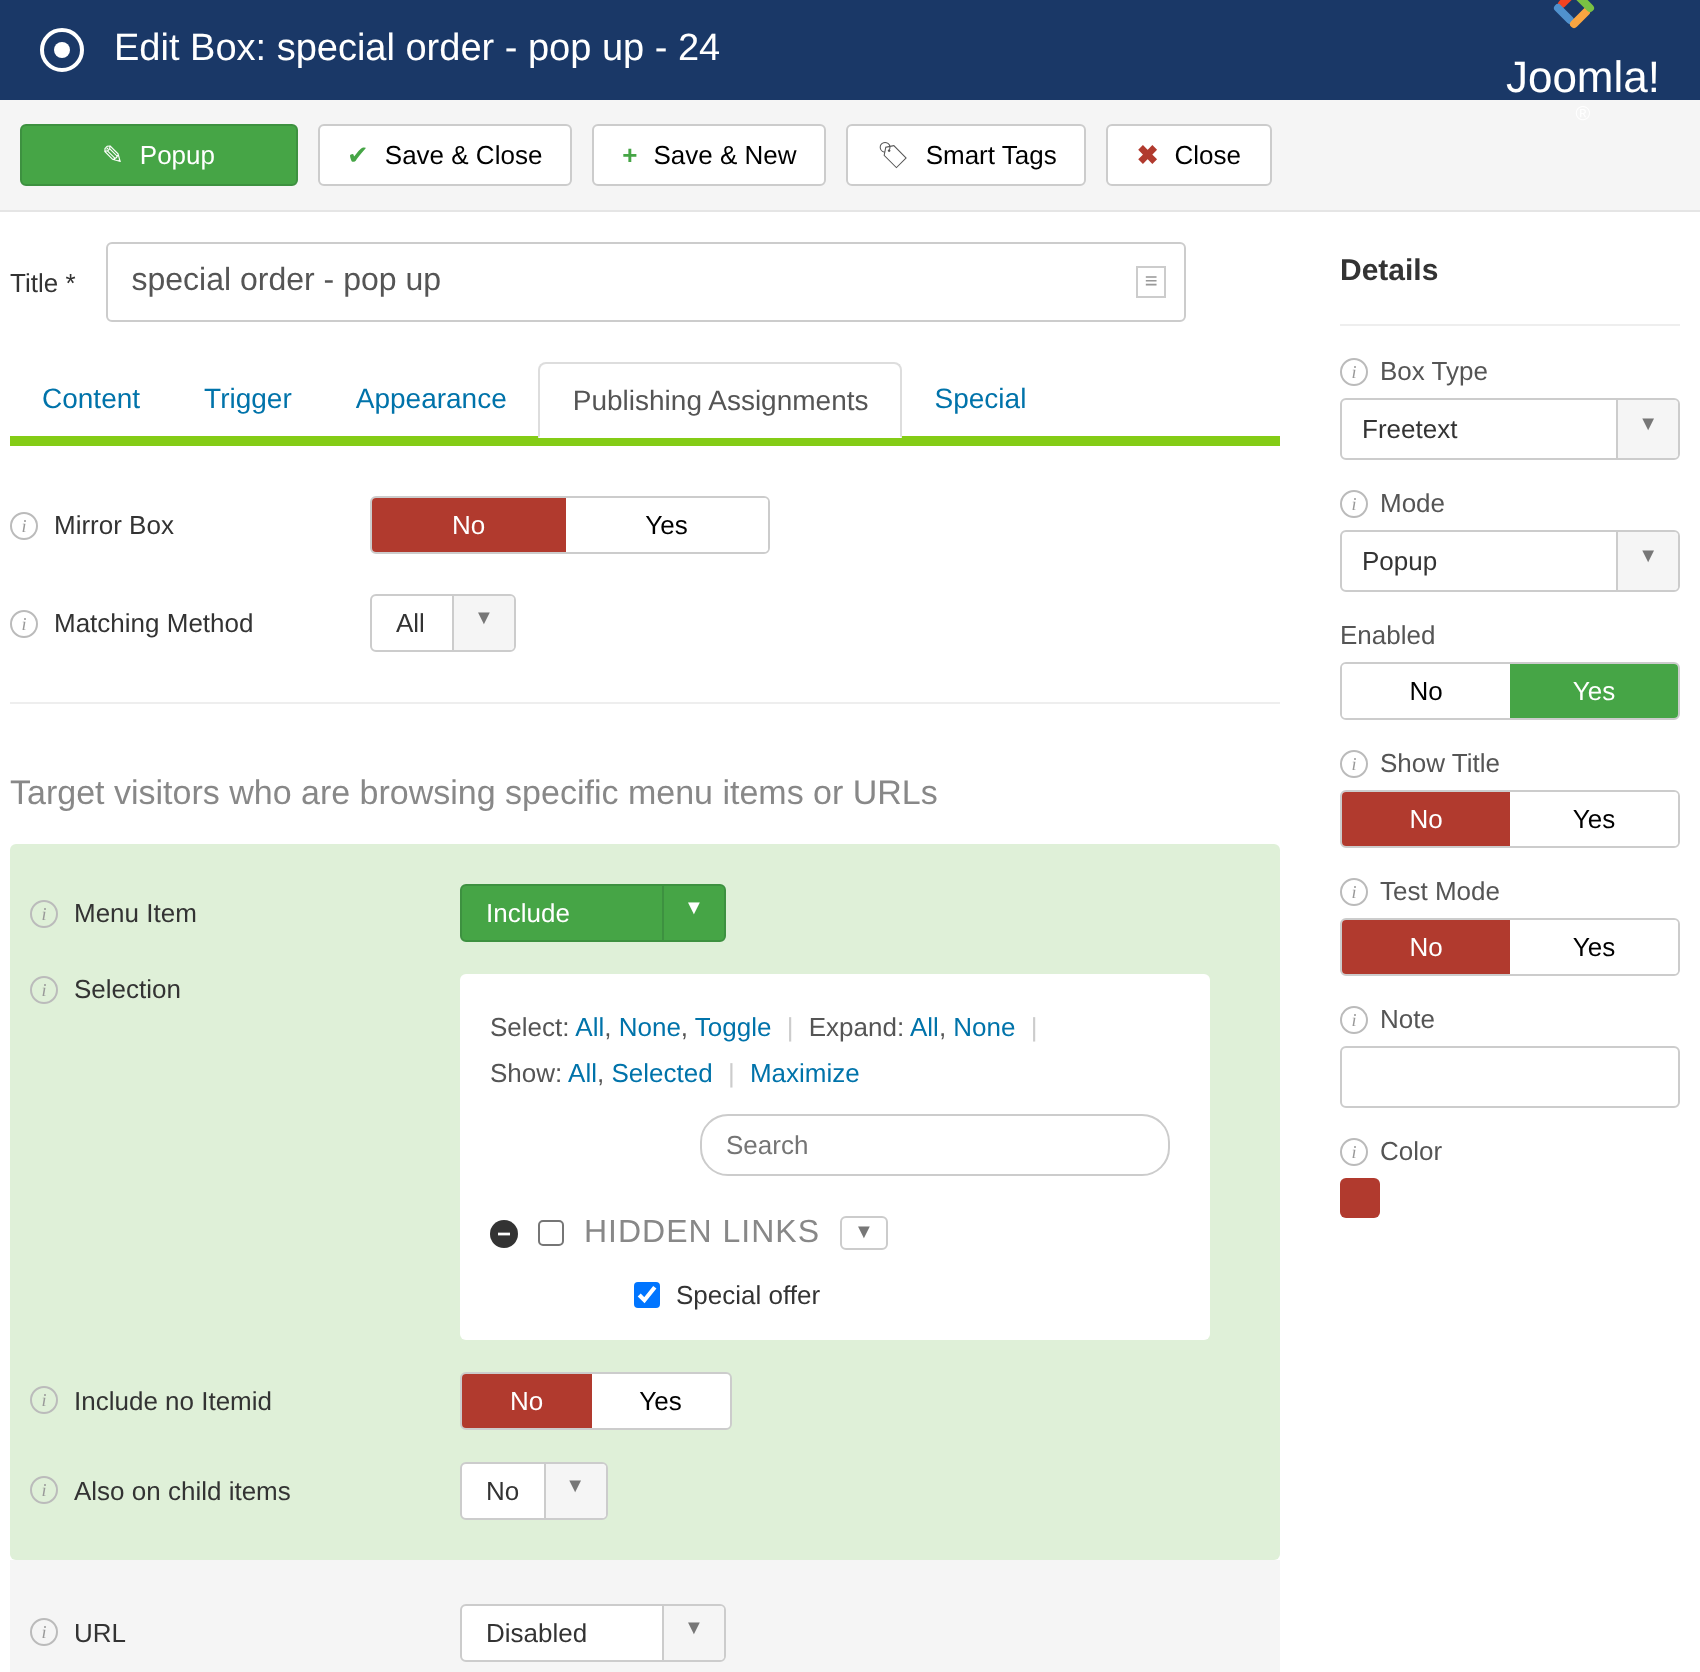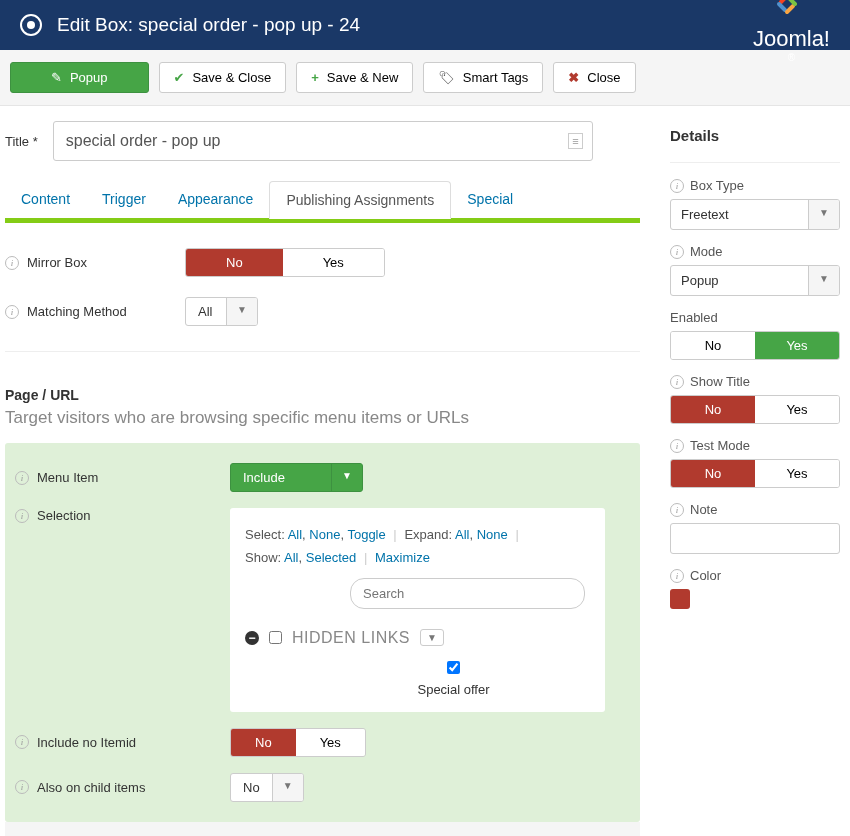--- a/index.html
+++ b/index.html
@@ -58,21 +58,21 @@
 
 .selection-box { background: #fff; border-radius: 3px; padding: 15px; width: 375px; font-size: 13px; }
 .selection-links { color: #555; line-height: 1.8; }
 .selection-links a { color: #0073aa; text-decoration: none; cursor: pointer; }
 .selection-links .sep { color: #ccc; margin: 0 4px; }
 .search-input { width: 235px; padding: 7px 12px; border: 1px solid #ccc; border-radius: 14px; margin: 8px 0 12px 105px; font-size: 13px; }
 .hidden-links-row { display: flex; align-items: center; gap: 10px; padding: 8px 0; }
 .minus-icon { width: 14px; height: 14px; background: #333; border-radius: 50%; display: inline-flex; align-items: center; justify-content: center; color: #fff; font-weight: bold; font-size: 12px; line-height: 1; }
 .hidden-links-label { font-size: 16px; color: #888; letter-spacing: 0.5px; }
 .dd-sm { border: 1px solid #ccc; border-radius: 3px; padding: 2px 6px; font-size: 10px; color: #777; cursor: pointer; }
-.child-row { padding: 6px 0 0 72px; display: flex; align-items: center; gap: 8px; flex-direction: column; }
+.child-row { padding: 6px 0 0 72px; display: flex; align-items: center; gap: 8px; }
 
 .gray-panel { background: #f5f5f5; padding: 12px 10px; }
 .gray-panel .form-label { width: 215px; }
 
 .side-head { font-size: 15px; font-weight: bold; margin: 6px 0 18px; color: #333; }
 .side-row { margin-bottom: 14px; }
 .side-label { display: flex; align-items: center; gap: 6px; font-size: 13px; color: #555; margin-bottom: 6px; }
 .side-select { display: flex; border: 1px solid #ccc; border-radius: 3px; overflow: hidden; gap: 18px; }
 .side-select .sv { flex: 1; padding: 7px 10px; font-size: 13px; }
 .side-select .sb { padding: 7px 10px; border-left: 1px solid #ccc; background: #f5f5f5; color: #777; font-size: 10px; cursor: pointer; }
@@ -162,21 +162,20 @@
       </div>
       <div class="select-wrap">
         <span class="sel-val">All</span>
         <span class="sel-btn">▼</span>
       </div>
     </div>
 
     <hr class="divider">
 
     <div class="section-head">
-      <h4>Page / URL</h4>
       <p>Target visitors who are browsing specific menu items or URLs</p>
     </div>
 
     <div class="green-panel">
       <div class="form-row">
         <div class="form-label">
           <span class="info-icon">i</span>
           <span>Menu Item</span>
         </div>
         <div class="select-wrap green wide">

